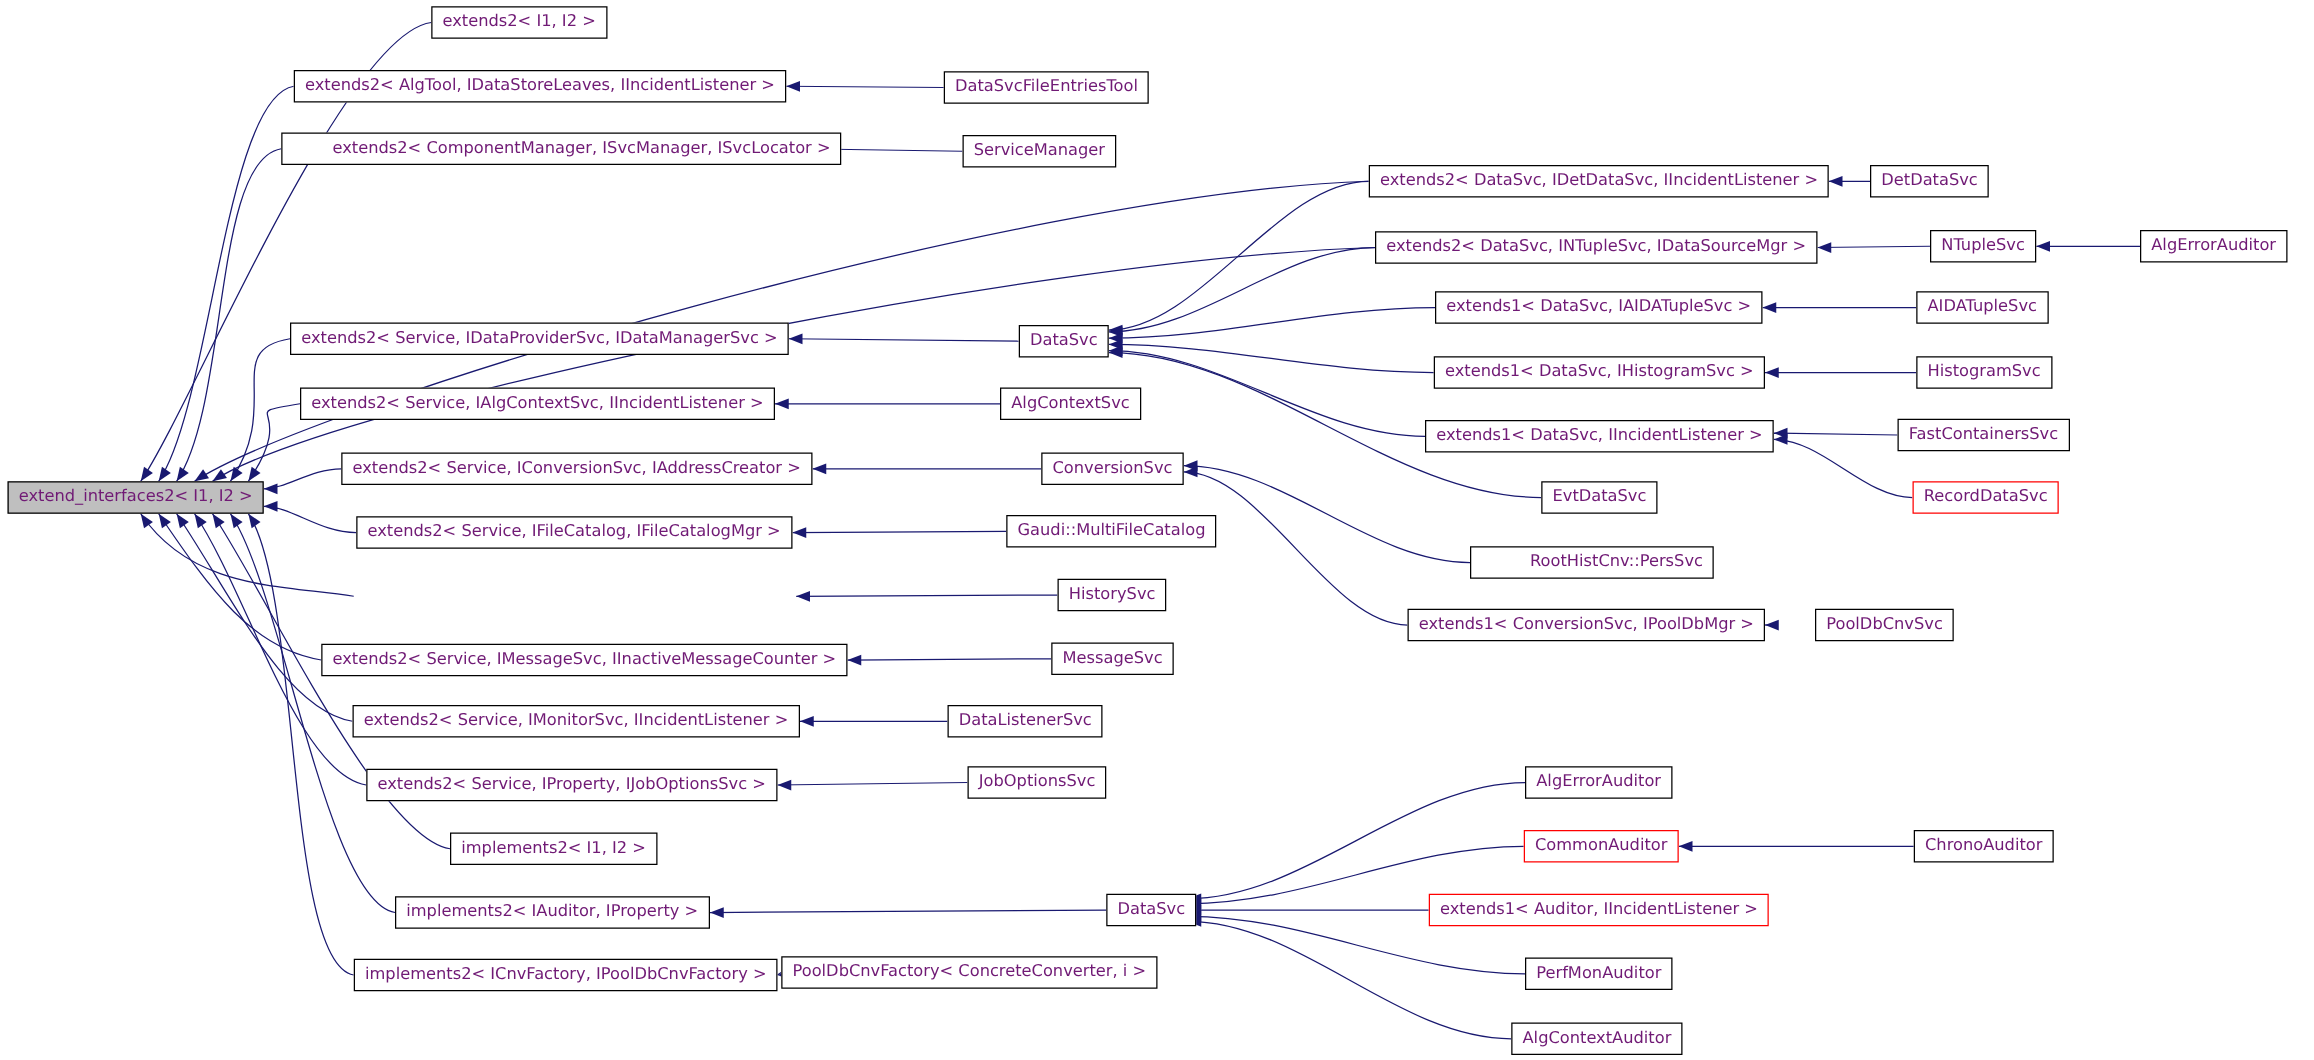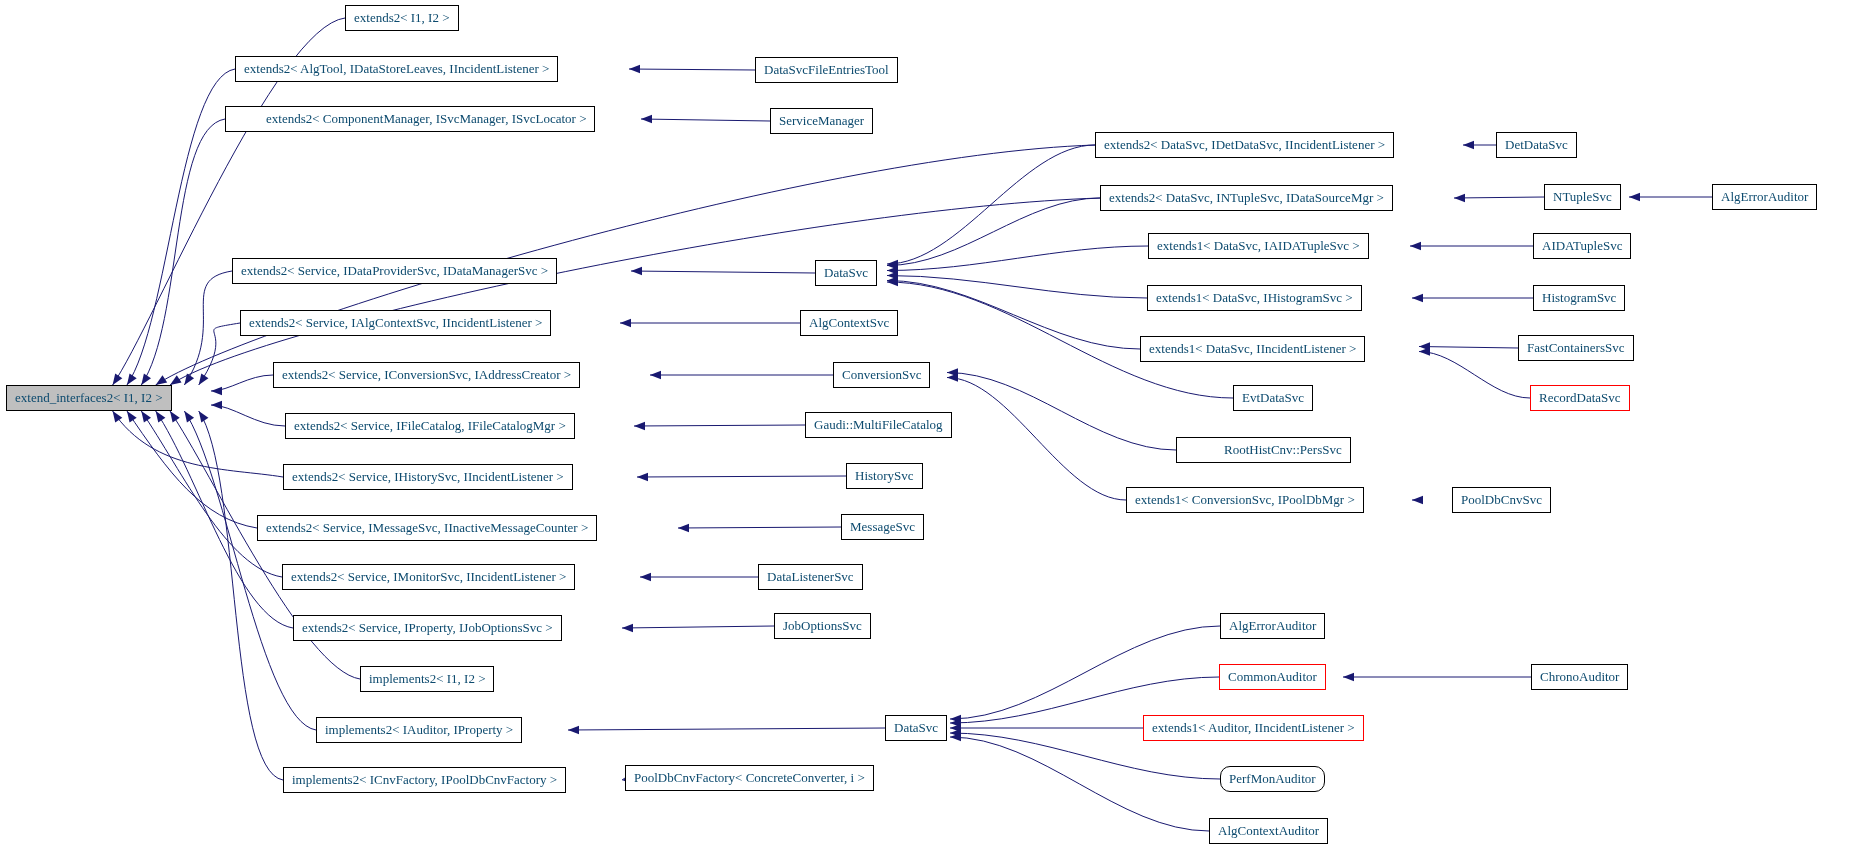--- a/index.html
+++ b/index.html
@@ -10,27 +10,26 @@
     font-family:"DejaVu Sans","Liberation Sans",sans-serif;
     overflow:hidden;
   }
   #edges{position:absolute;left:0;top:0;z-index:0;}
   .node{
     position:absolute;
     box-sizing:border-box;
     z-index:1;
     border:1px solid var(--node-border,#000000);
     background:var(--node-fill,#ffffff);
-    color:#0c4a6e;
+    color:#701a75;
     font-size:13px;
     line-height:20px;
     padding:2px 8px;
     white-space:nowrap;
     cursor:pointer;
-    font-family:Liberation Serif, serif;
   }
   .node.root{background:var(--root-fill,#bfbfbf);}
   .node.truncated{border-color:var(--trunc-border,#ff0000);}
 </style>
 </head>
 <body>
 
 <div id="graph">
   <svg id="edges" width="1851" height="848" viewBox="0 0 1851 848">
       <path d="M345,18C275.28000000000003,27,154.60000000000002,323,112.60000000000001,385" fill="none" stroke="#191970" stroke-width="1"></path>
@@ -135,21 +134,20 @@
       <polygon points="622,780 633,775.7 633,784.3" fill="#191970"></polygon>
     </svg>
 <div class="node root" style="left: 6px; top: 385px;">extend_interfaces2&lt; I1, I2 &gt;</div>
     <div class="node" style="left: 345px; top: 5px;">extends2&lt; I1, I2 &gt;</div>
     <div class="node" style="left: 235px; top: 56px;">extends2&lt; AlgTool, IDataStoreLeaves, IIncidentListener &gt;</div>
     <div class="node" style="left: 225px; top: 106px; padding-left: 40px;">extends2&lt; ComponentManager, ISvcManager, ISvcLocator &gt;</div>
     <div class="node" style="left: 232px; top: 258px;">extends2&lt; Service, IDataProviderSvc, IDataManagerSvc &gt;</div>
     <div class="node" style="left: 240px; top: 310px;">extends2&lt; Service, IAlgContextSvc, IIncidentListener &gt;</div>
     <div class="node" style="left: 273px; top: 362px;">extends2&lt; Service, IConversionSvc, IAddressCreator &gt;</div>
     <div class="node" style="left: 285px; top: 413px;">extends2&lt; Service, IFileCatalog, IFileCatalogMgr &gt;</div>
-    <div class="node" style="left: 283px; top: 464px;">extends2&lt; Service, IHistorySvc, IIncidentListener &gt;</div>
     <div class="node" style="left: 257px; top: 515px;">extends2&lt; Service, IMessageSvc, IInactiveMessageCounter &gt;</div>
     <div class="node" style="left: 282px; top: 564px;">extends2&lt; Service, IMonitorSvc, IIncidentListener &gt;</div>
     <div class="node" style="left: 293px; top: 615px;">extends2&lt; Service, IProperty, IJobOptionsSvc &gt;</div>
     <div class="node" style="left: 360px; top: 666px;">implements2&lt; I1, I2 &gt;</div>
     <div class="node" style="left: 316px; top: 717px;">implements2&lt; IAuditor, IProperty &gt;</div>
     <div class="node" style="left: 283px; top: 767px;">implements2&lt; ICnvFactory, IPoolDbCnvFactory &gt;</div>
     <div class="node" style="left: 755px; top: 57px;">DataSvcFileEntriesTool</div>
     <div class="node" style="left: 770px; top: 108px;">ServiceManager</div>
     <div class="node" style="left: 815px; top: 260px;">DataSvc</div>
     <div class="node" style="left: 800px; top: 310px;">AlgContextSvc</div>
@@ -174,15 +172,15 @@
     <div class="node" style="left: 1518px; top: 335px;">FastContainersSvc</div>
     <div class="node truncated" style="left: 1530px; top: 385px;">RecordDataSvc</div>
     <div class="node" style="left: 1233px; top: 385px;">EvtDataSvc</div>
     <div class="node" style="left: 1176px; top: 437px; padding-left: 47px;">RootHistCnv::PersSvc</div>
     <div class="node" style="left: 1126px; top: 487px;">extends1&lt; ConversionSvc, IPoolDbMgr &gt;</div>
     <div class="node" style="left: 1452px; top: 487px;">PoolDbCnvSvc</div>
     <div class="node" style="left: 1220px; top: 613px;">AlgErrorAuditor</div>
     <div class="node truncated" style="left: 1219px; top: 664px; text-align: center;">CommonAuditor</div>
     <div class="node" style="left: 1531px; top: 664px;">ChronoAuditor</div>
     <div class="node truncated" style="left: 1143px; top: 715px;">extends1&lt; Auditor, IIncidentListener &gt;</div>
-    <div class="node" style="left: 1220px; top: 766px; border-radius: 10px;">PerfMonAuditor</div>
+    <div class="node" style="left: 1220px; top: 766px;">PerfMonAuditor</div>
     <div class="node" style="left: 1209px; top: 818px;">AlgContextAuditor</div>
   </div>
 
 </body></html>

